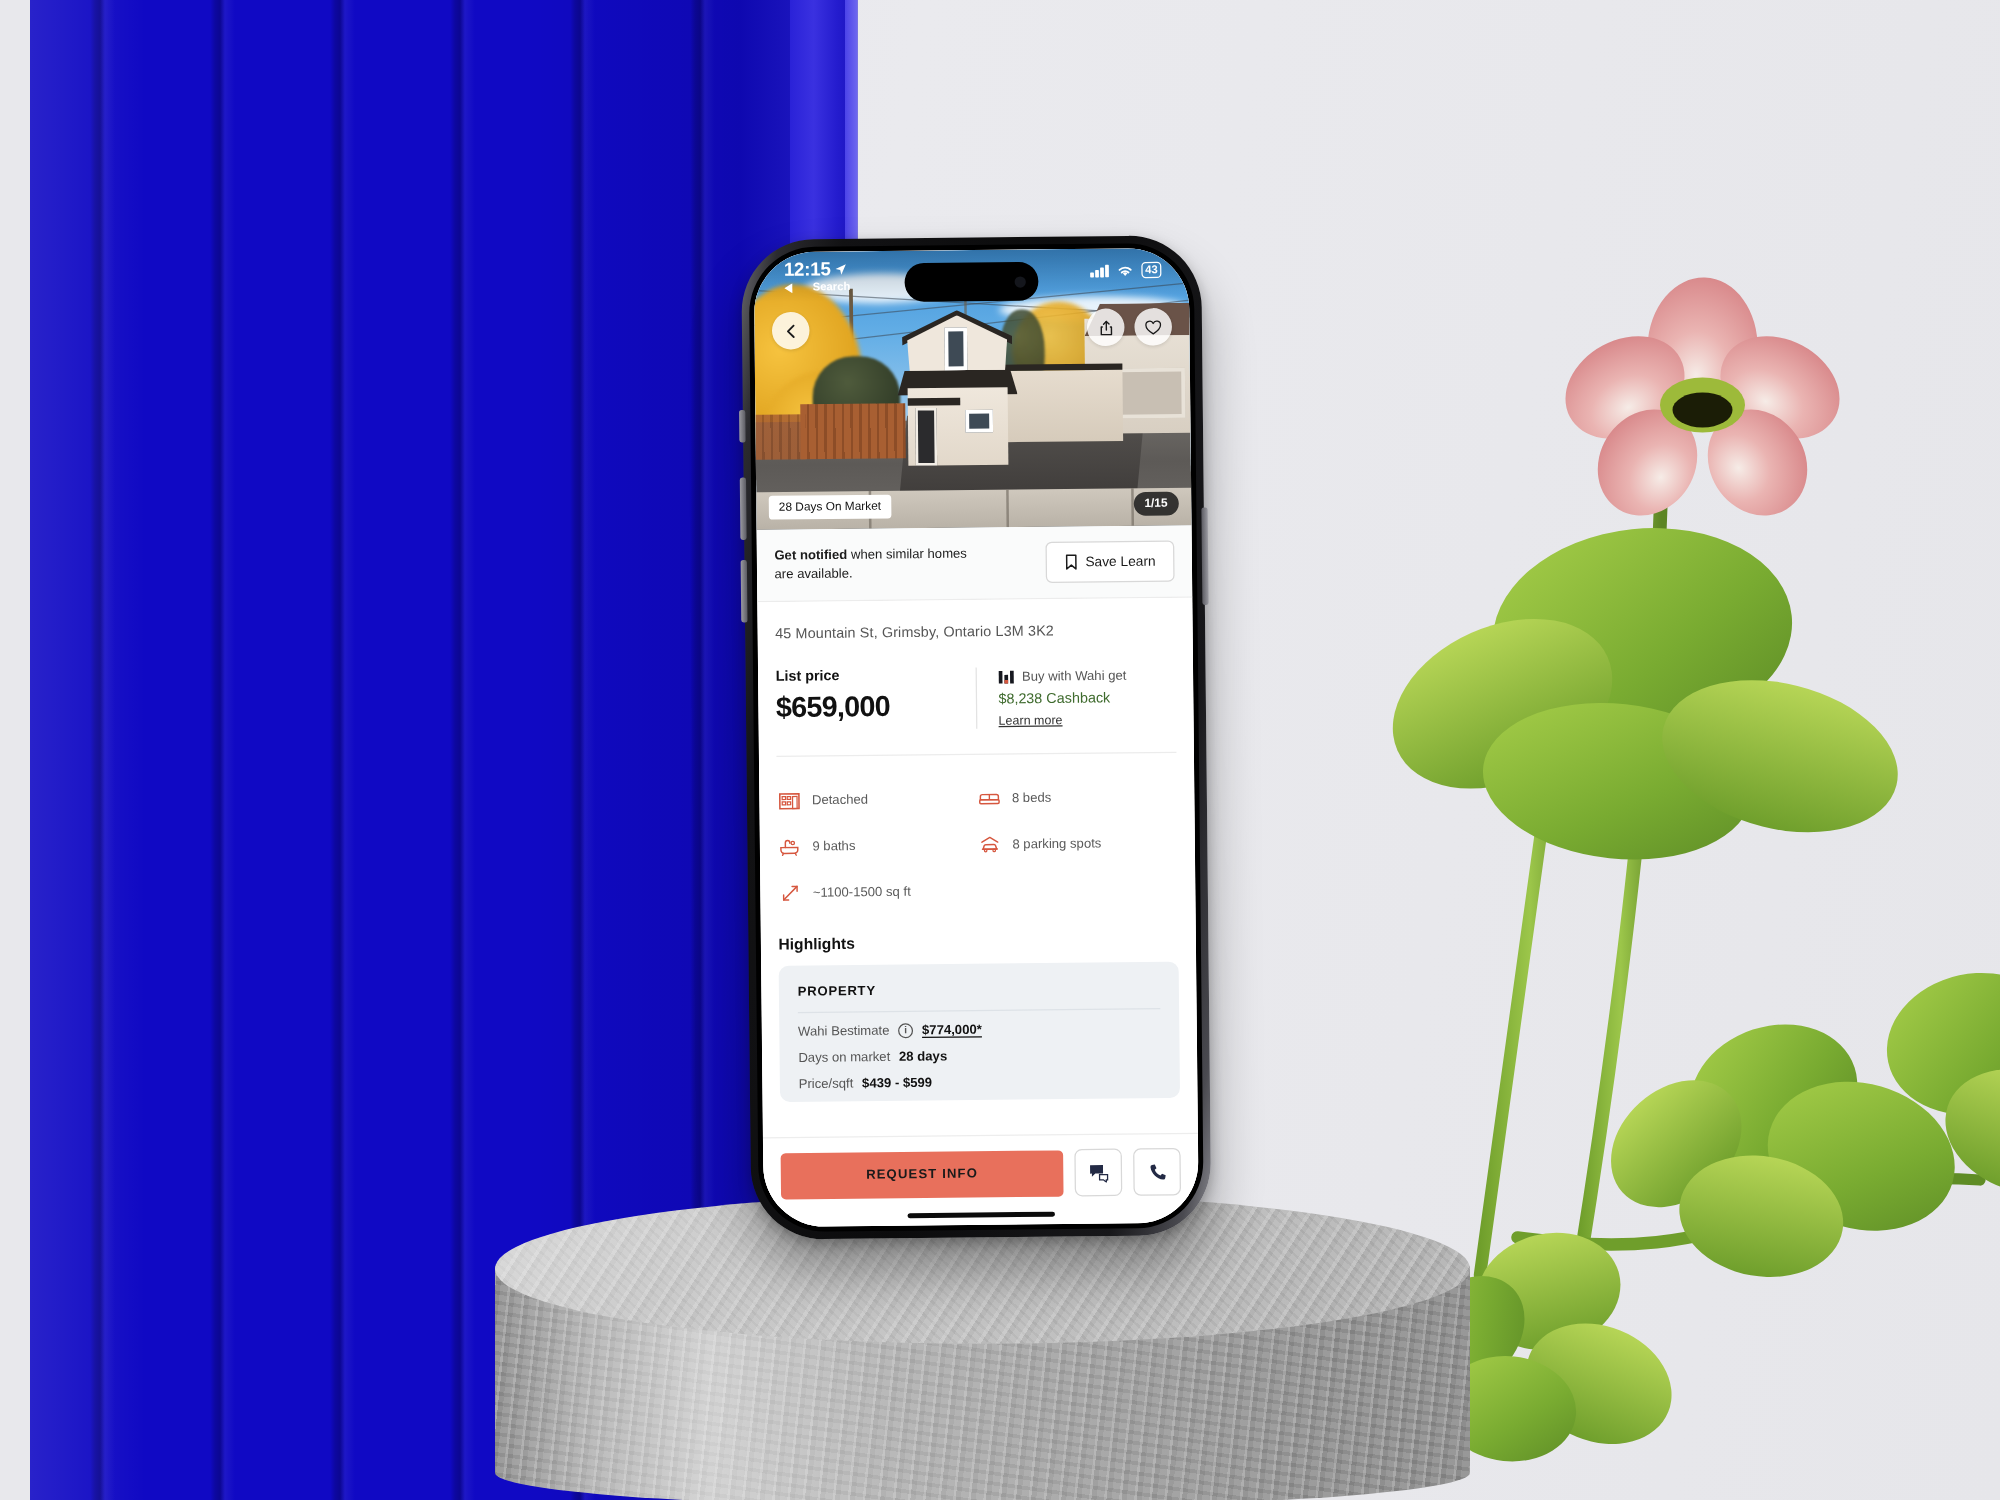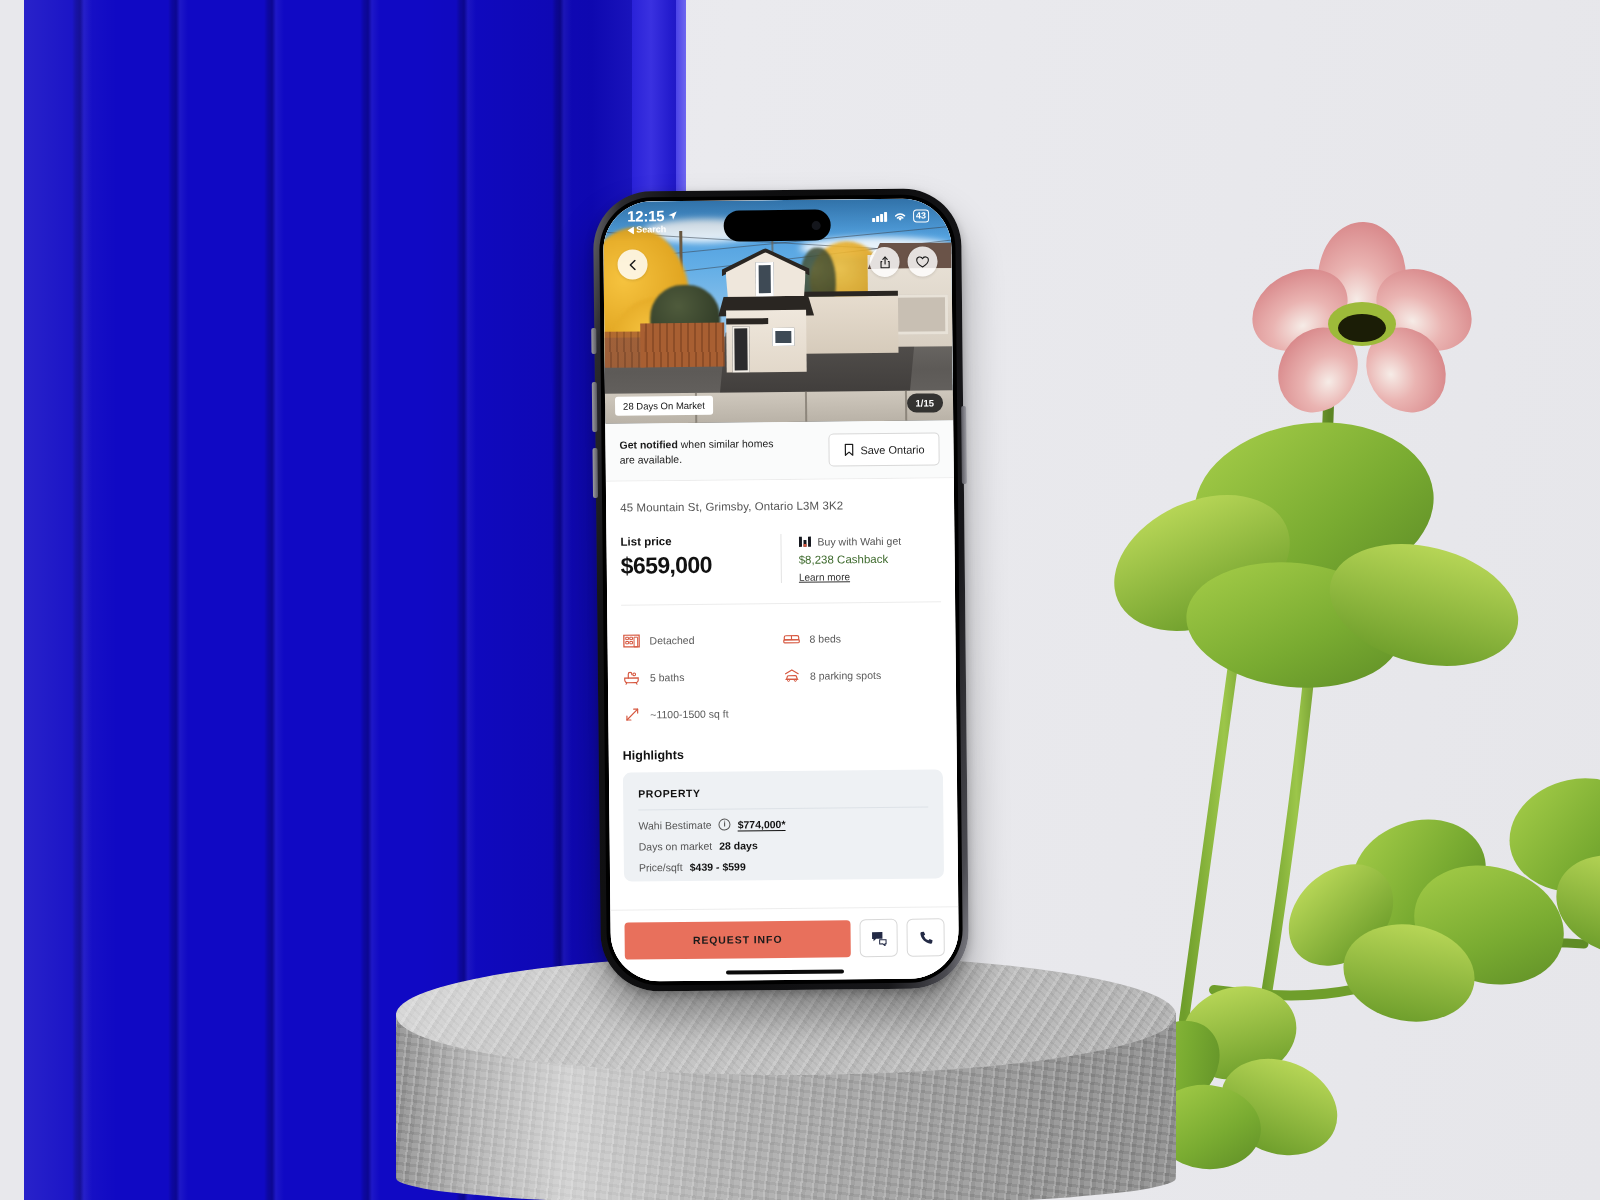--- a/index.html
+++ b/index.html
@@ -209,21 +209,21 @@
   .hero-shade { position:absolute; inset:0; background: linear-gradient(180deg, rgba(0,0,0,.22) 0%, rgba(0,0,0,0) 18%); }
 
   
   .statusbar {
     position:absolute; left:0; right:0; top:0; height:40px;
     display:flex; align-items:flex-start; justify-content:space-between;
     padding: 7px 22px 0 24px; z-index:30; color:#fff;
   }
   .sb-left { display:flex; flex-direction:column; align-items:flex-start; line-height:1; }
   .sb-time { font-size:15px; font-weight:700; letter-spacing:-0.2px; display:flex; align-items:center; gap:3px; }
-  .sb-back { font-size:9px; font-weight:600; margin-top:2px; display:flex; align-items:center; gap:2px; }
+  .sb-back { font-size:9px; font-weight:600; margin-top:2px; display:flex; align-items:center; gap:16px; }
   .sb-right { display:flex; align-items:center; gap:6px; padding-top:4px; }
   .sig { display:flex; align-items:flex-end; gap:1.5px; height:10px; }
   .sig i { display:block; width:2.5px; background:#fff; border-radius:.6px; }
   .batt { border:1.4px solid #fff; border-radius:3.5px; padding:0 2px; font-size:9px; font-weight:700; line-height:11px; }
 
   
   .hero-btn {
     position:absolute; width:30px; height:30px; border-radius:50%;
     background: rgba(255,255,255,.82);
     display:flex; align-items:center; justify-content:center;
@@ -500,21 +500,21 @@
           </div>
 
           <div class="notify">
             <div class="notify-text">
               <b>Get notified</b><span> when similar homes are available.</span>
             </div>
             <button class="save-btn">
               <svg width="11" height="13" viewBox="0 0 12 14">
                 <path d="M2 1 L10 1 L10 13 L6 9.6 L2 13 Z" stroke="#1b1b1b" stroke-width="1.3" fill="none" stroke-linejoin="round"></path>
               </svg>
-              <span>Save Ontario</span>
+              <span>Save Learn</span>
             </button>
           </div>
 
           <div class="body">
 
             <div class="address">45 Mountain St, Grimsby, Ontario L3M 3K2</div>
 
             <div class="price-row">
               <div class="price-left">
                 <div class="price-label">List price</div>
@@ -567,21 +567,21 @@
 
               <div class="feat">
                 <span class="ico">
                   <svg width="18" height="18" viewBox="0 0 20 20">
                     <path d="M2 10.5 h15 v2.2 a3 3 0 0 1 -3 3 H5 a3 3 0 0 1 -3 -3 Z" stroke="currentColor" stroke-width="1.3" fill="none"></path>
                     <path d="M6 10.5 V6.2 a2 2 0 0 1 4 0 v.6" stroke="currentColor" stroke-width="1.3" fill="none" stroke-linecap="round"></path>
                     <circle cx="12.6" cy="6.5" r="1.5" stroke="currentColor" stroke-width="1.2" fill="none"></circle>
                     <path d="M4.3 15.7 L3.4 17.4 M14.7 15.7 L15.6 17.4" stroke="currentColor" stroke-width="1.2" stroke-linecap="round"></path>
                   </svg>
                 </span>
-                <span>5 baths</span>
+                <span>9 baths</span>
               </div>
 
               <div class="feat">
                 <span class="ico">
                   <svg width="18" height="18" viewBox="0 0 20 20">
                     <path d="M3 7.6 L10 3.4 L17 7.6" stroke="currentColor" stroke-width="1.3" fill="none" stroke-linecap="round" stroke-linejoin="round"></path>
                     <path d="M4 13.8 L4.9 10.8 a1.5 1.5 0 0 1 1.4 -1 h7.4 a1.5 1.5 0 0 1 1.4 1 L16 13.8 Z" stroke="currentColor" stroke-width="1.3" fill="none" stroke-linejoin="round"></path>
                     <path d="M3.4 13.8 h13.2" stroke="currentColor" stroke-width="1.3" stroke-linecap="round"></path>
                     <circle cx="6.2" cy="15" r="1.1" stroke="currentColor" stroke-width="1.1" fill="none"></circle>
                     <circle cx="13.8" cy="15" r="1.1" stroke="currentColor" stroke-width="1.1" fill="none"></circle>

